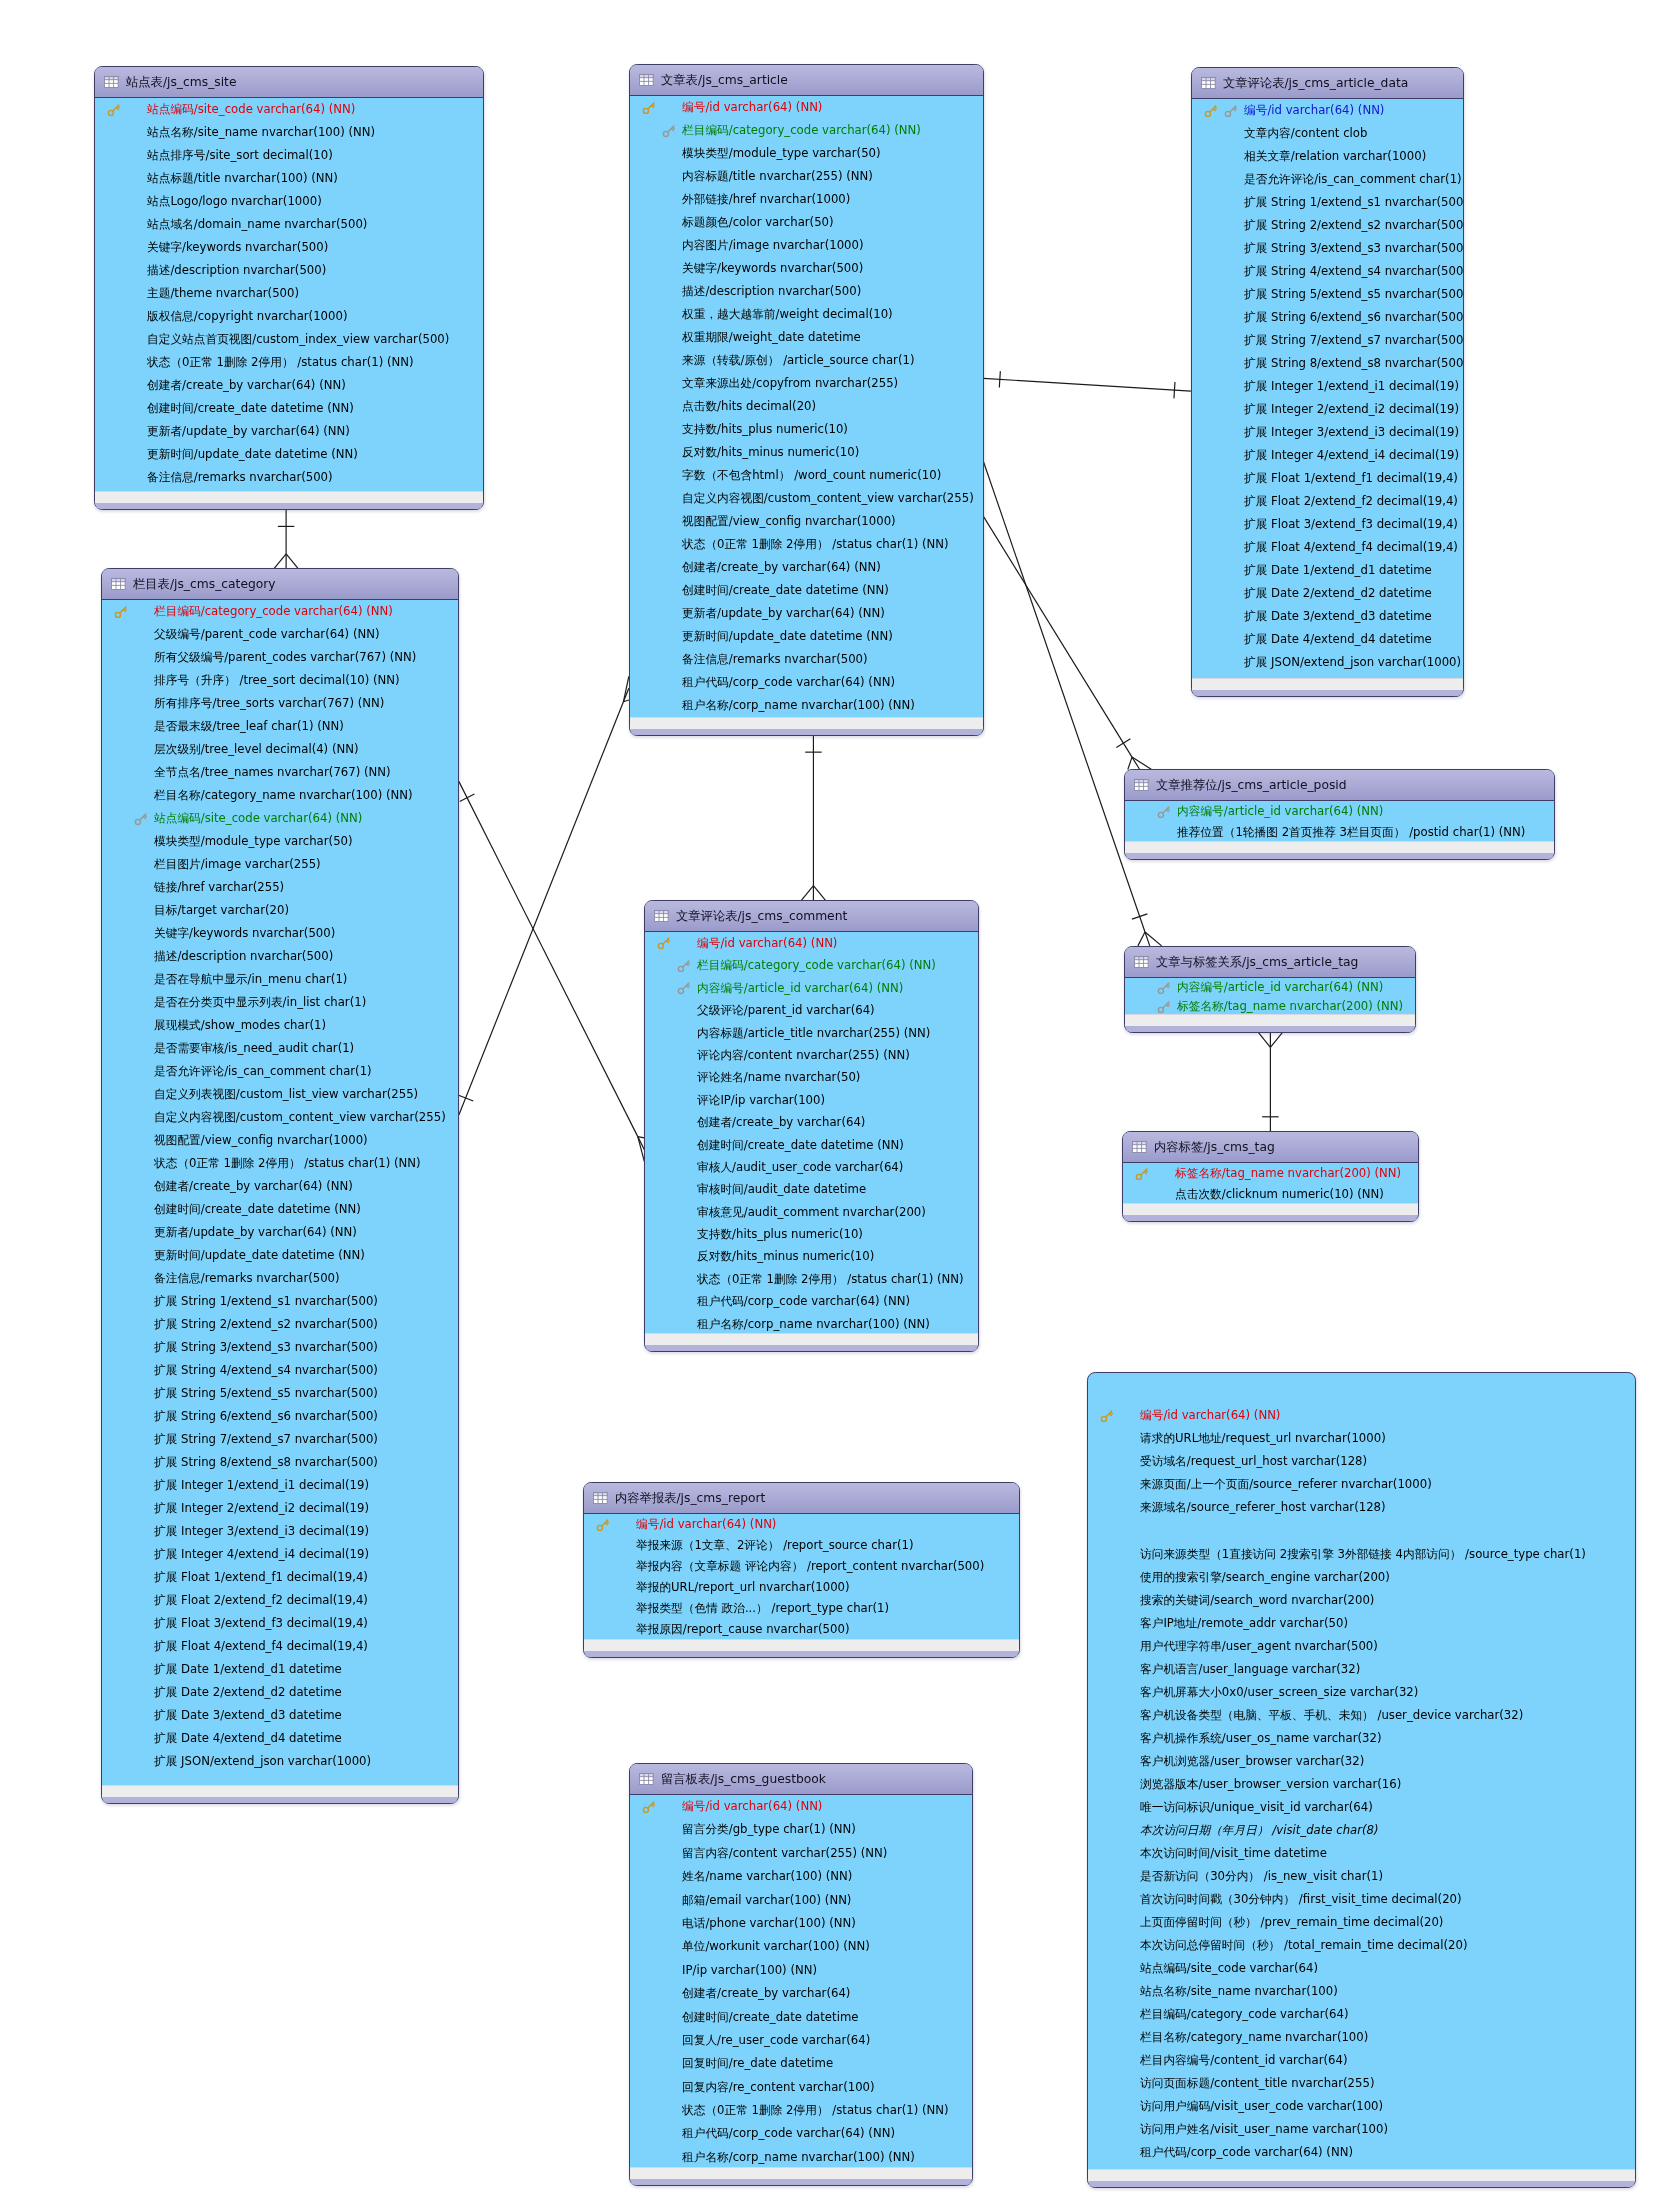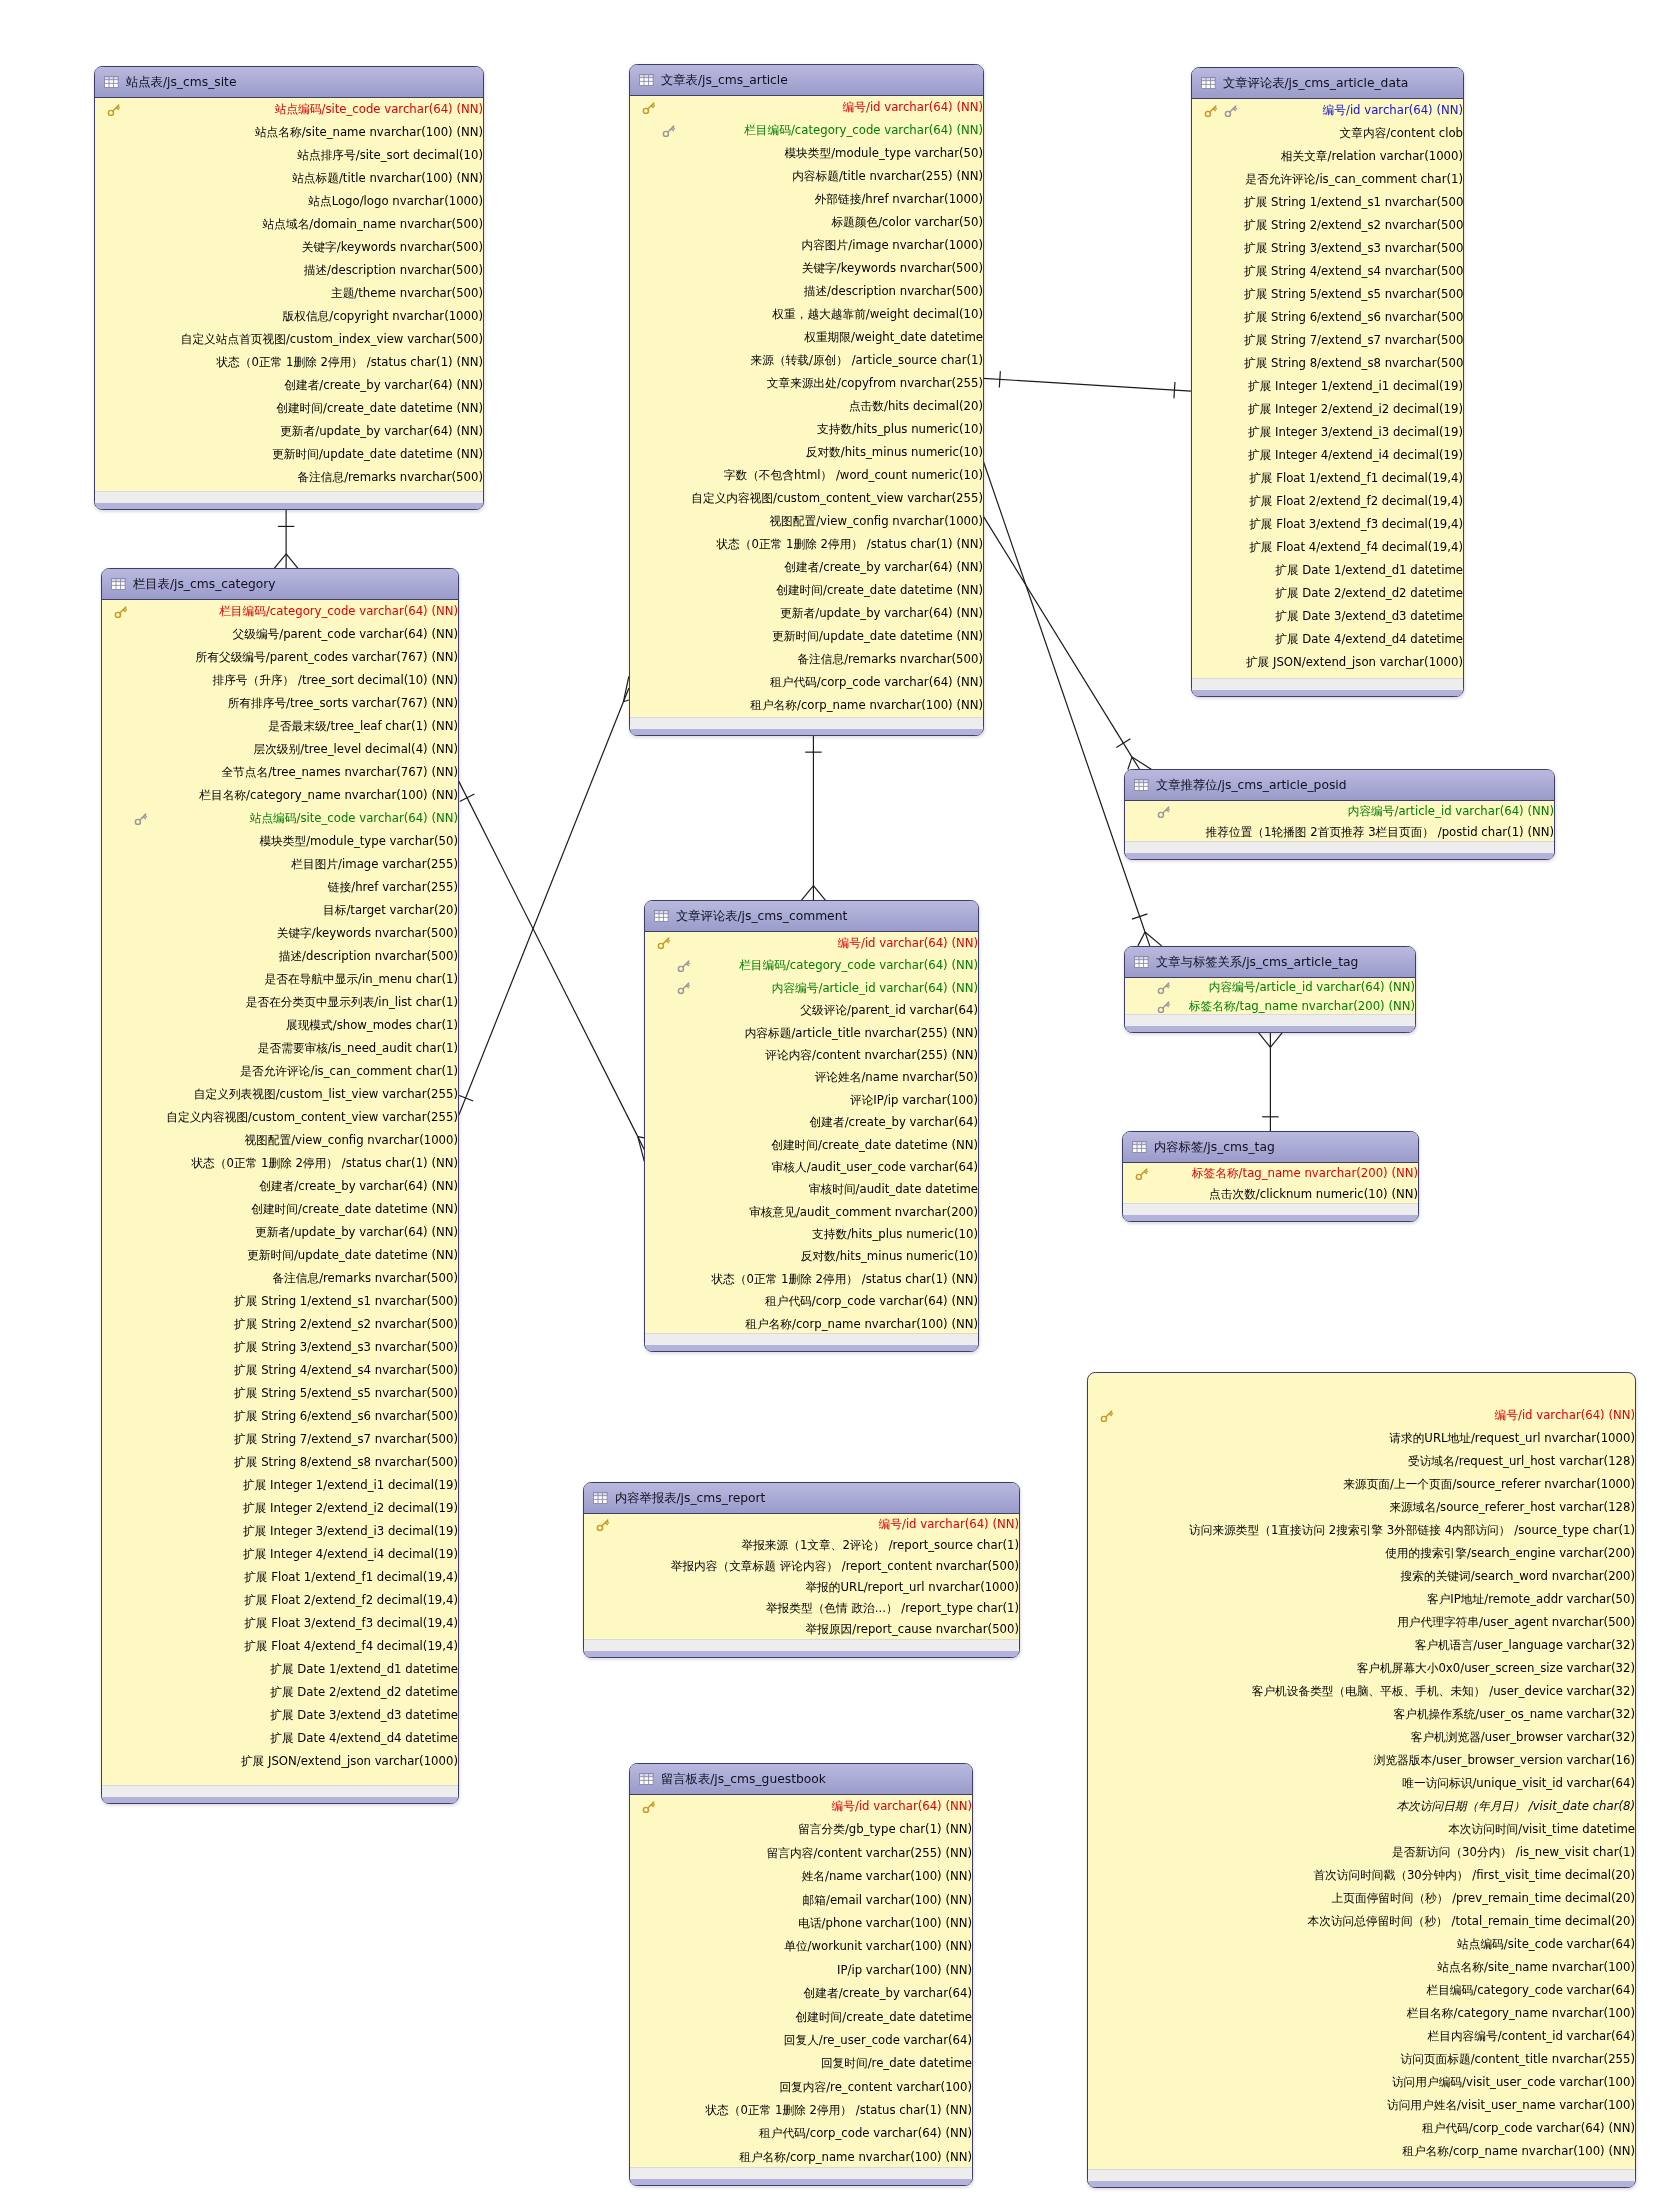--- a/index.html
+++ b/index.html
@@ -3,24 +3,23 @@
 <meta charset="utf-8">
 <style>
   html,body{margin:0;padding:0}
   body{
     width:1668px;height:2208px;position:relative;background:#fff;
     font-family:"DejaVu Sans","Liberation Sans",sans-serif;
   }
   #canvas{position:absolute;inset:0;width:1668px;height:2208px}
   #rels{position:absolute;left:0;top:0;z-index:1}
   .tbl{
-    position:absolute;background:#fef9c3;border:1.5px solid var(--border,#3d3d66);
+    position:absolute;background:#7dd3fc;border:1.5px solid var(--border,#3d3d66);
     border-radius:8.2px;box-sizing:border-box;z-index:2;
     box-shadow:0.9px 1.8px 2.7px rgba(70,70,110,.18);
-    text-align:right;
   }
   .tbl-h{
     position:absolute;left:0;top:0;right:0;height:31px;box-sizing:border-box;
     background:linear-gradient(var(--hdr-top,#b9b9df),var(--hdr-bot,#9b9bcb));
     border-bottom:1.5px solid var(--border,#3d3d66);
     border-radius:6.4px 6.4px 0 0;
     display:flex;align-items:center;gap:7.3px;padding-left:9.1px;
     font-size:12.3px;font-weight:500;color:#101020;white-space:nowrap;overflow:hidden;
   }
   .tbl-icon{width:14.6px;height:12px;flex:0 0 auto}
@@ -462,21 +461,21 @@
     <div class="tbl" style="left: 1087px; top: 1372px; width: 549px; height: 816px;">
     <div class="rows">
         <div class="row" style="height: 23px; line-height: 23px;"><svg viewBox="0 0 14 14" class="key" style="left: 12px;">
             <circle cx="4" cy="10" r="2.6" fill="none" stroke="#c99a28" stroke-width="1.5"></circle>
             <path d="M6 8 L12 2 M9.6 4.4 L11.6 6.4 M11 3 L12.6 4.6" fill="none" stroke="#c99a28" stroke-width="1.5" stroke-linecap="round"></path>
           </svg><span style="color: rgb(224, 0, 8);">编号/id varchar(64) (NN)</span></div>
         <div class="row" style="height: 23px; line-height: 23px;"><span>请求的URL地址/request_url nvarchar(1000)</span></div>
         <div class="row" style="height: 23px; line-height: 23px;"><span>受访域名/request_url_host varchar(128)</span></div>
         <div class="row" style="height: 23px; line-height: 23px;"><span>来源页面/上一个页面/source_referer nvarchar(1000)</span></div>
         <div class="row" style="height: 23px; line-height: 23px;"><span>来源域名/source_referer_host varchar(128)</span></div>
-        <div class="row" style="height: 23px; line-height: 23px;"><span>访问来源类型（1直接访问 2搜索引擎 3外部链接 4内部访问） /source_type char(1)</span></div>
+        <div class="row" style="height: 23px; line-height: 23px; margin-top: 24px;"><span>访问来源类型（1直接访问 2搜索引擎 3外部链接 4内部访问） /source_type char(1)</span></div>
         <div class="row" style="height: 23px; line-height: 23px;"><span>使用的搜索引擎/search_engine varchar(200)</span></div>
         <div class="row" style="height: 23px; line-height: 23px;"><span>搜索的关键词/search_word nvarchar(200)</span></div>
         <div class="row" style="height: 23px; line-height: 23px;"><span>客户IP地址/remote_addr varchar(50)</span></div>
         <div class="row" style="height: 23px; line-height: 23px;"><span>用户代理字符串/user_agent nvarchar(500)</span></div>
         <div class="row" style="height: 23px; line-height: 23px;"><span>客户机语言/user_language varchar(32)</span></div>
         <div class="row" style="height: 23px; line-height: 23px;"><span>客户机屏幕大小0x0/user_screen_size varchar(32)</span></div>
         <div class="row" style="height: 23px; line-height: 23px;"><span>客户机设备类型（电脑、平板、手机、未知） /user_device varchar(32)</span></div>
         <div class="row" style="height: 23px; line-height: 23px;"><span>客户机操作系统/user_os_name varchar(32)</span></div>
         <div class="row" style="height: 23px; line-height: 23px;"><span>客户机浏览器/user_browser varchar(32)</span></div>
         <div class="row" style="height: 23px; line-height: 23px;"><span>浏览器版本/user_browser_version varchar(16)</span></div>

